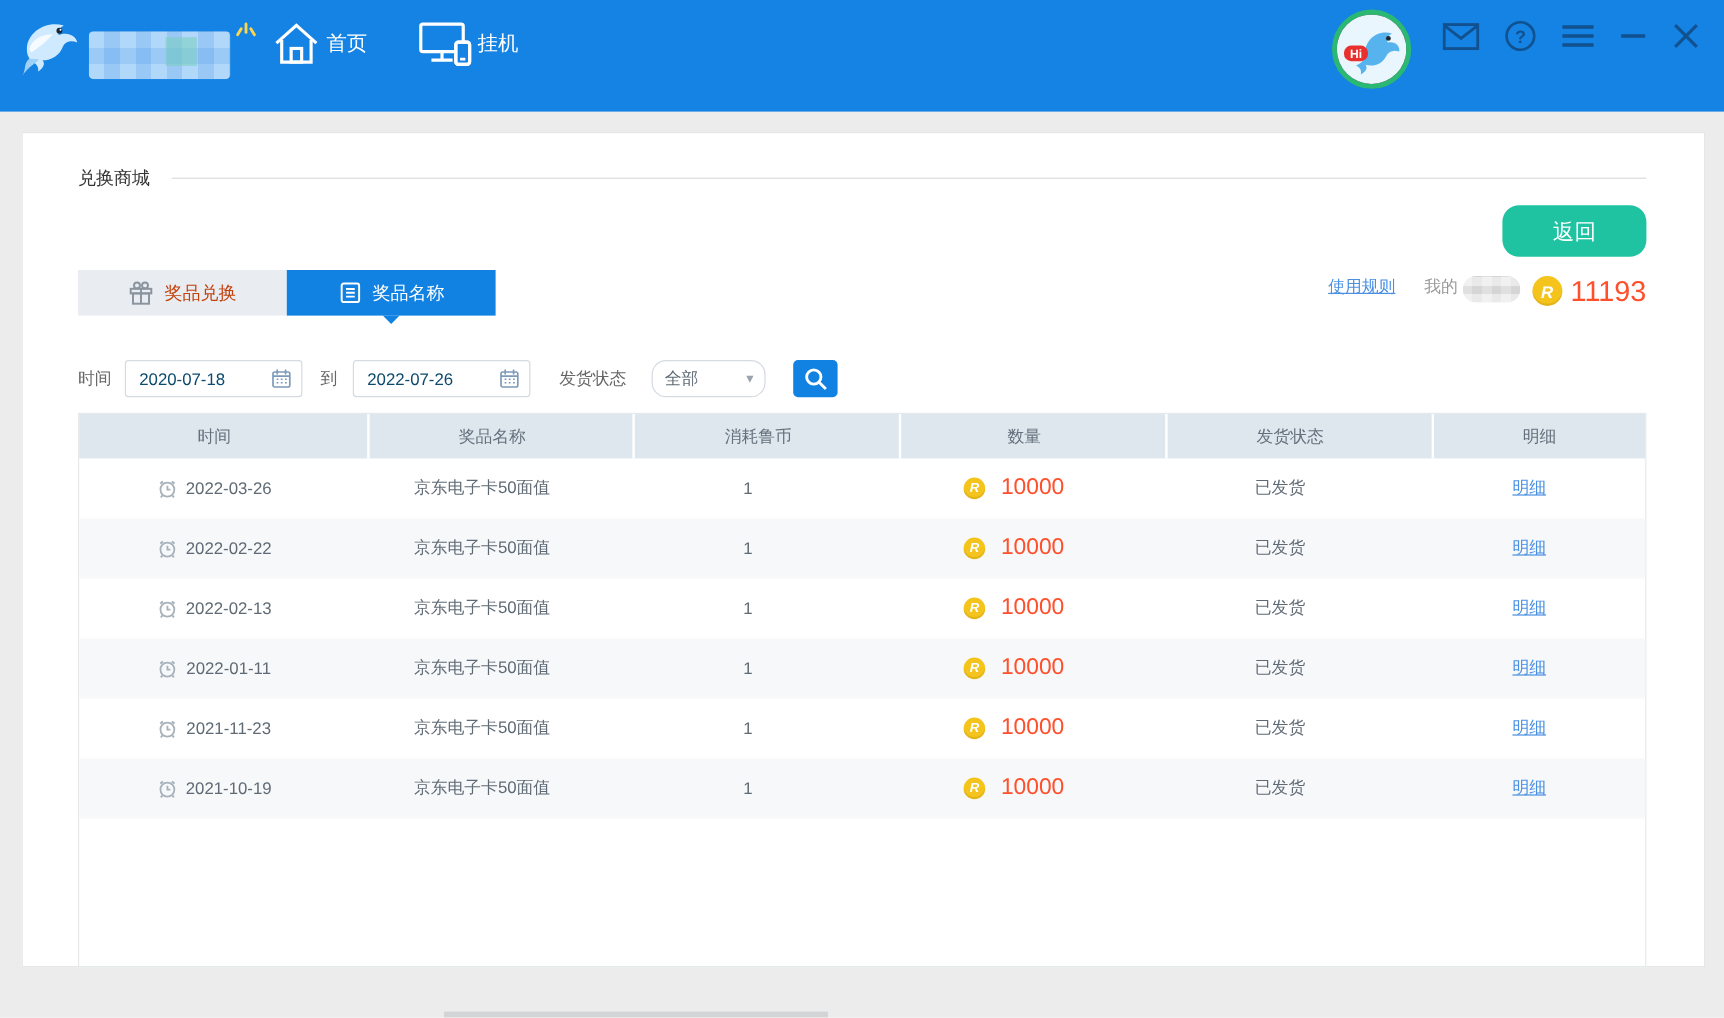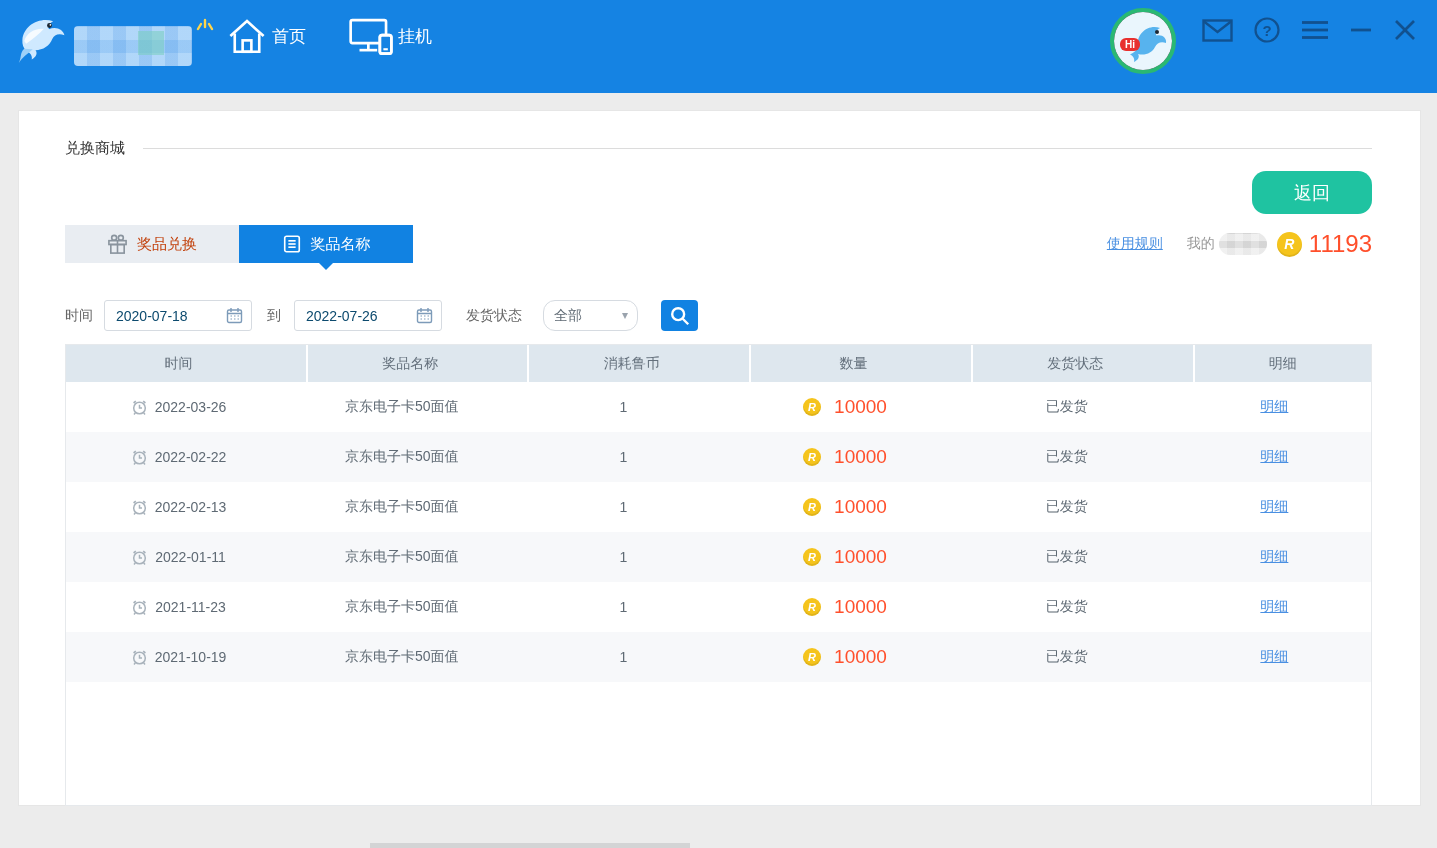--- a/index.html
+++ b/index.html
@@ -45,21 +45,21 @@
 
   .tabs-row { display:flex; justify-content:space-between; align-items:center; margin-top:27px; height:38px; }
   .tabs { display:flex; }
   .tab { position:relative; width:174px; height:38px; display:flex; align-items:center; justify-content:center;
     gap:9px; font-size:15px; cursor:pointer; }
   .tab.inactive { background:#e9edf2; color:#c2410c; }
   .tab.active { background:#1182e2; color:#fff; }
   .tab.active::after { content:""; position:absolute; left:50%; bottom:-7px; margin-left:-7px;
     border-left:7px solid transparent; border-right:7px solid transparent; border-top:7px solid #1182e2; }
 
-  .balance-group { display:flex; align-items:center; }
+  .balance-group { display:flex; align-items:flex-start; }
   .rules-link { color:#4a90e2; text-decoration:underline; font-size:14px; cursor:pointer; margin-right:24px; }
   .my-label { color:#999; font-size:14px; }
   .balance-redacted { width:48px; height:22px; margin-left:4px; border-radius:11px;
     background-image:
       repeating-linear-gradient(0deg, rgba(255,255,255,.35) 0 7px, rgba(0,0,0,.04) 7px 14px),
       repeating-linear-gradient(90deg, #e9e9e9 0 8px, #dedede 8px 16px); }
   .coin { display:inline-flex; align-items:center; justify-content:center; border-radius:50%;
     background:#f5c41c; color:#fff; font-weight:bold; font-style:italic;
     box-shadow:inset 0 -2px 0 rgba(0,0,0,.08); }
   .coin.big { width:25px; height:25px; font-size:14px; margin:0 7px 0 10px; }

